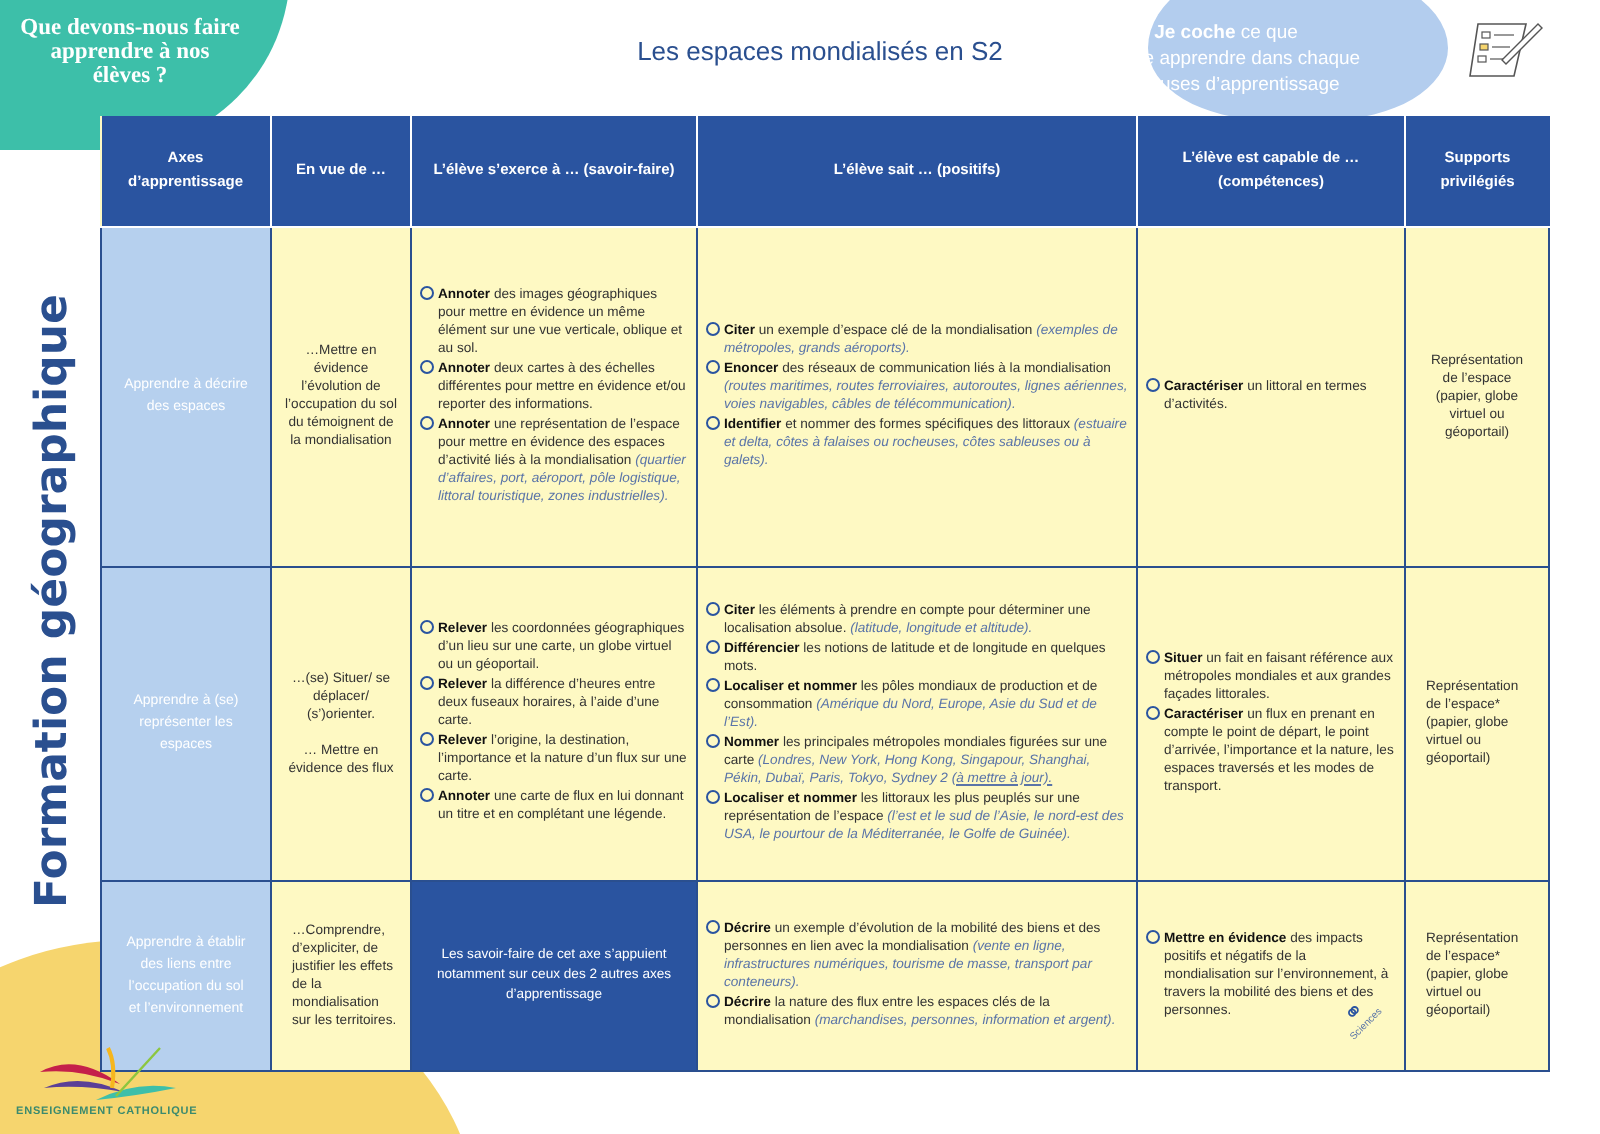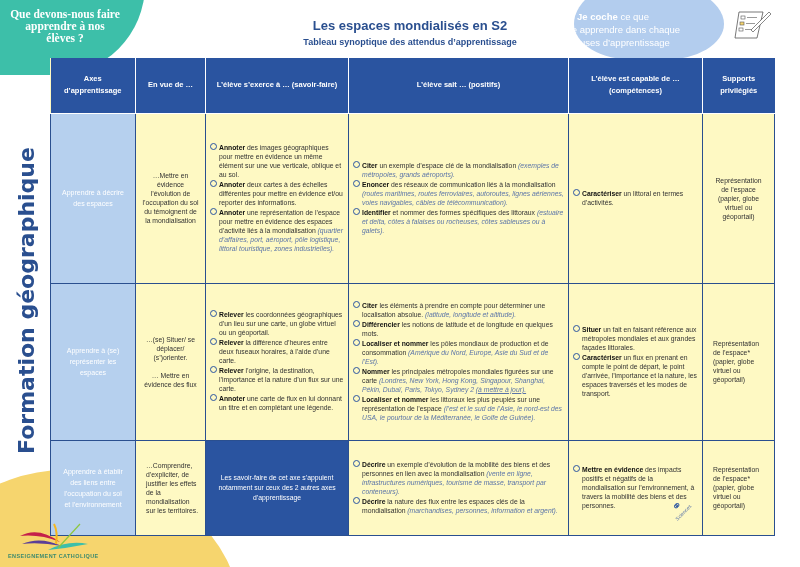--- a/index.html
+++ b/index.html
@@ -7,21 +7,21 @@
   body { position: relative; font-family: "Liberation Sans", sans-serif; color: #222; }
 
   .teal-blob { position: absolute; left: -30px; top: -60px; width: 175px; height: 135px; background: #3dbfa9; border-radius: 0 0 90px 0; z-index: 1; }
   .teal-text { position: absolute; left: 10px; top: 8px; width: 110px; z-index: 3; color: #fff; font-weight: bold; font-size: 11.5px; line-height: 12px; text-align: center; font-family: Liberation Serif, serif; }
 
   .yellow-blob { position: absolute; left: -80px; top: 470px; width: 320px; height: 200px; background: #f6d56e; border-radius: 50% 60% 0 0 / 70% 80% 0 0; z-index: 0; }
   .logo { position: absolute; left: 18px; top: 522px; width: 80px; height: 32px; z-index: 3; }
   .logo-text { position: absolute; left: 8px; top: 553px; z-index: 3; font-size: 5.5px; font-weight: bold; color: #3c8a6e; letter-spacing: 0.4px; }
 
   .title-block { position: absolute; left: 270px; top: 18px; width: 280px; text-align: center; z-index: 3; }
-  .title { color: #2a4f8f; font-weight: bold; font-size: 13px; margin-bottom: 4px; }
+  .title { color: #2a4f8f; font-weight: normal; font-size: 13px; margin-bottom: 4px; }
   .subtitle { color: #2a4f8f; font-weight: bold; font-size: 9px; }
 
   .coche-blob { position: absolute; left: 574px; top: -20px; width: 150px; height: 80px; background: #b3cdee; border-radius: 45% 55% 40% 40% / 55% 55% 45% 45%; z-index: 1; }
   .coche-text { position: absolute; left: 528px; top: 10px; width: 170px; text-align: center; font-size: 9.5px; line-height: 13px; color: #fff; z-index: 3; }
   .coche-text b { font-weight: bold; }
   .checklist-icon { position: absolute; left: 733px; top: 8px; width: 40px; height: 34px; z-index: 3; }
 
   .side-label { position: absolute; left: 6px; top: 165px; width: 40px; height: 270px; z-index: 3; display: flex; align-items: center; justify-content: center; }
   .side-label span { display: block; transform: rotate(-90deg); white-space: nowrap; color: #2a4f8f; font-weight: bold; font-size: 22px; font-family: "DejaVu Sans", sans-serif; }
 
@@ -56,21 +56,20 @@
   <path d="M2 14 Q20 4 42 20 Q22 12 2 14Z" fill="#c4204a"></path>
   <path d="M4 22 Q22 14 44 24 Q22 20 4 22Z" fill="#5b3f97"></path>
   <path d="M30 28 Q50 18 70 22 Q50 26 30 28Z" fill="#3dbfa9"></path>
   <path d="M40 26 L62 2" stroke="#8cc63f" stroke-width="1.2"></path>
   <path d="M38 22 Q40 10 36 2" stroke="#f6b61e" stroke-width="2" fill="none"></path>
 </svg>
 <div class="logo-text">ENSEIGNEMENT CATHOLIQUE</div>
 
 <div class="title-block">
   <div class="title">Les espaces mondialisés en S2</div>
-  <div class="subtitle">Tableau synoptique des attendus d’apprentissage</div>
 </div>
 
 <div class="coche-blob"></div>
 <div class="coche-text">
   <b>Je coche</b><span> ce que</span><br>
   <span>je carte apprendre dans chaque</span><br>
   <span>rocheuses d’apprentissage</span>
 </div>
 <svg class="checklist-icon" viewBox="0 0 40 34">
   <path d="M6 4 L30 4 L24 30 L2 30 Z" fill="#fff" stroke="#555" stroke-width="0.8"></path>

